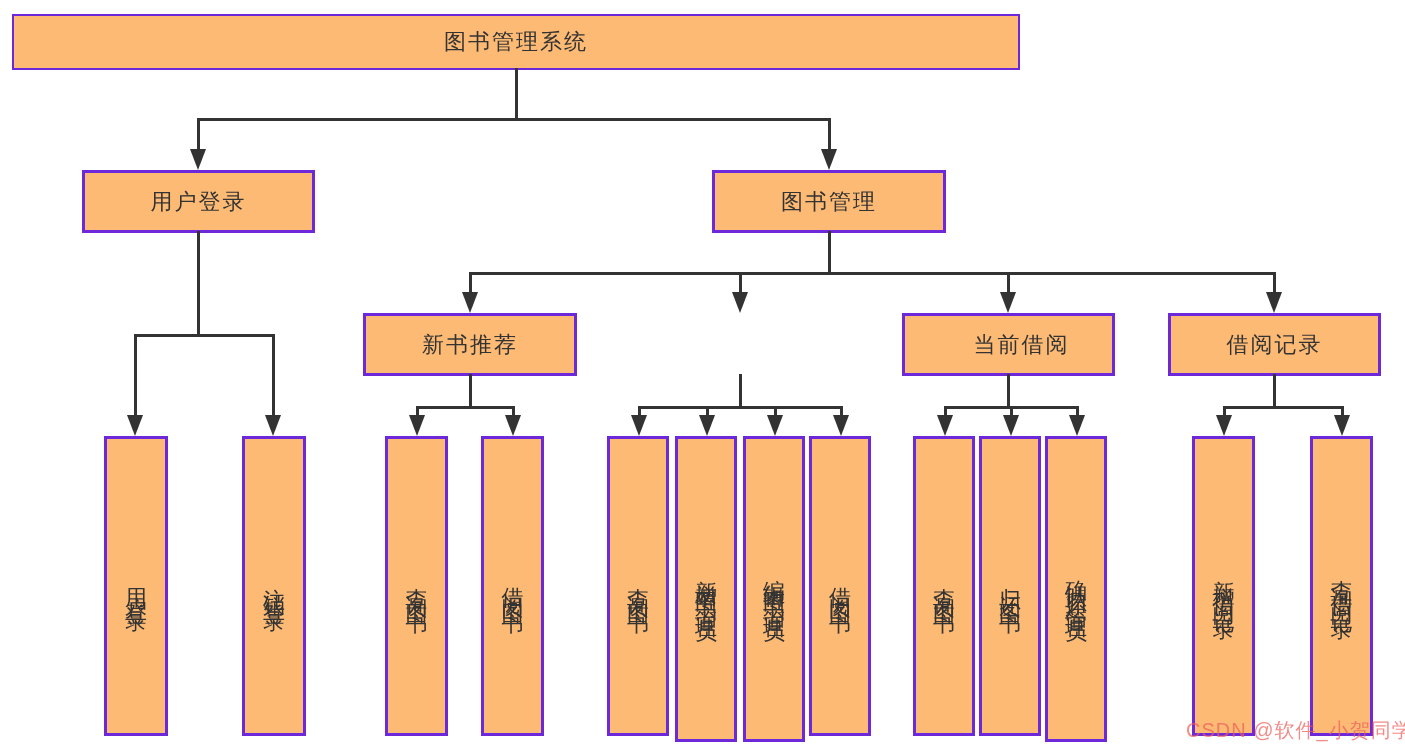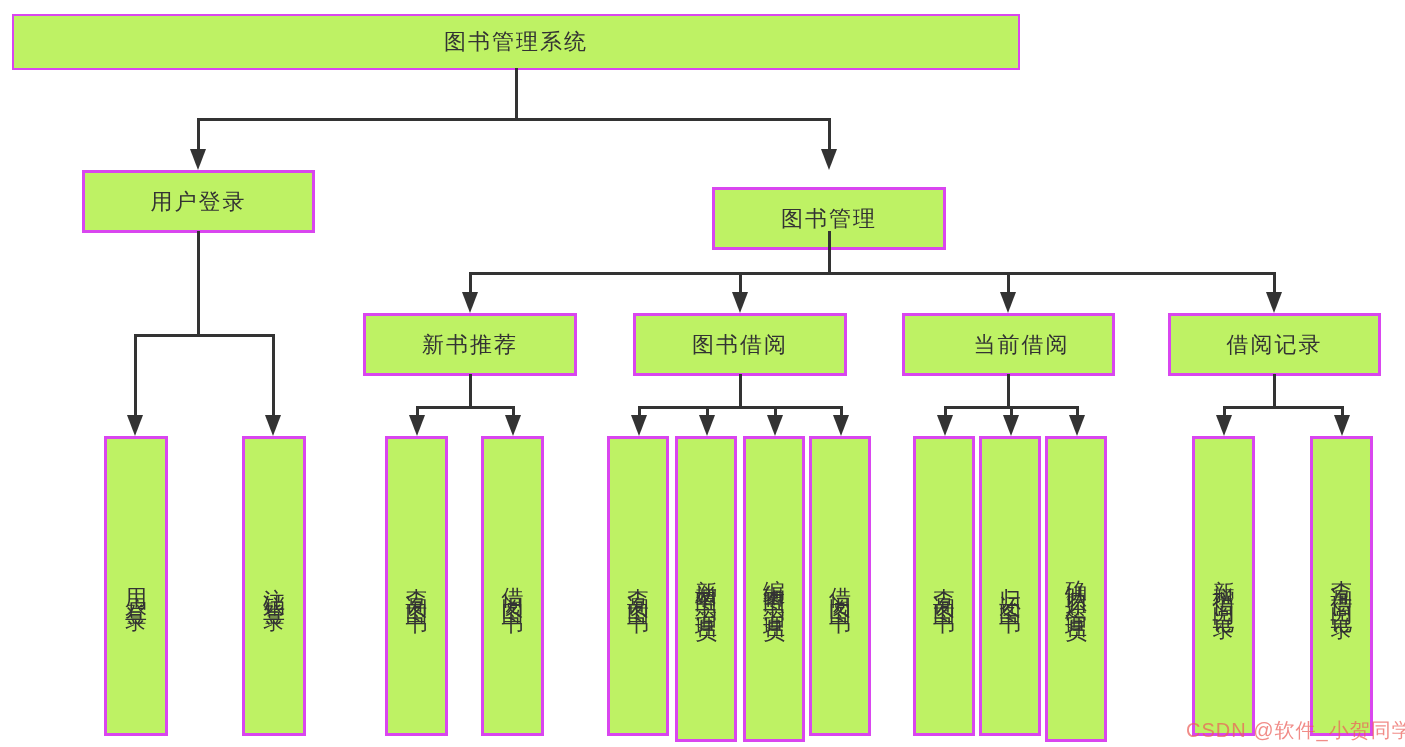--- a/index.html
+++ b/index.html
@@ -15,22 +15,22 @@
     width: 1405px;
     height: 747px;
     background: #ffffff;
     overflow: hidden;
     color: #333333;
   }
 
   
   .box {
     position: absolute;
-    background: #bef264;
-    border: 3px solid #d946ef;
+    background: #fdba74;
+    border: 3px solid #6d28d9;
     display: flex;
     align-items: center;
     justify-content: center;
   }
   .box .lbl {
     font-size: 22px;
     letter-spacing: 2px;
     color: #333333;
     white-space: nowrap;
   }
@@ -81,21 +81,21 @@
   <div class="vl" style="left:515px; top:68px; height:52px;"></div>
   <div class="hl" style="left:197px; top:118px; width:634px;"></div>
   <div class="vl" style="left:197px; top:118px; height:36px;"></div>
   <div class="arr" style="left:190px; top:149px;"></div>
   <div class="vl" style="left:828px; top:118px; height:36px;"></div>
   <div class="arr" style="left:821px; top:149px;"></div>
 
   <div class="box" style="left:82px; top:170px; width:233px; height:63px;">
     <span class="lbl">用户登录</span>
   </div>
-  <div class="box" style="left:712px; top:170px; width:234px; height:63px;margin-top:17px;">
+  <div class="box" style="left:712px; top:170px; width:234px; height:63px;">
     <span class="lbl">图书管理</span>
   </div>
 
   <div class="vl" style="left:197px; top:231px; height:105px;"></div>
   <div class="hl" style="left:134px; top:334px; width:141px;"></div>
   <div class="vl" style="left:134px; top:334px; height:85px;"></div>
   <div class="arr" style="left:127px; top:415px;"></div>
   <div class="vl" style="left:272px; top:334px; height:85px;"></div>
   <div class="arr" style="left:265px; top:415px;"></div>
 
@@ -106,23 +106,20 @@
   <div class="vl" style="left:739px; top:272px; height:24px;"></div>
   <div class="arr" style="left:732px; top:292px;"></div>
   <div class="vl" style="left:1007px; top:272px; height:24px;"></div>
   <div class="arr" style="left:1000px; top:292px;"></div>
   <div class="vl" style="left:1273px; top:272px; height:24px;"></div>
   <div class="arr" style="left:1266px; top:292px;"></div>
 
   <div class="box" style="left:363px; top:313px; width:214px; height:63px;">
     <span class="lbl">新书推荐</span>
   </div>
-  <div class="box" style="left:633px; top:313px; width:214px; height:63px;">
-    <span class="lbl">图书借阅</span>
-  </div>
   <div class="box" style="left:902px; top:313px; width:213px; height:63px;padding-left:26px;">
     <span class="lbl">当前借阅</span>
   </div>
   <div class="box" style="left:1168px; top:313px; width:213px; height:63px;">
     <span class="lbl">借阅记录</span>
   </div>
 
   <div class="vl" style="left:469px; top:374px; height:34px;"></div>
   <div class="hl" style="left:416px; top:406px; width:99px;"></div>
   <div class="vl" style="left:416px; top:406px; height:12px;"></div>

